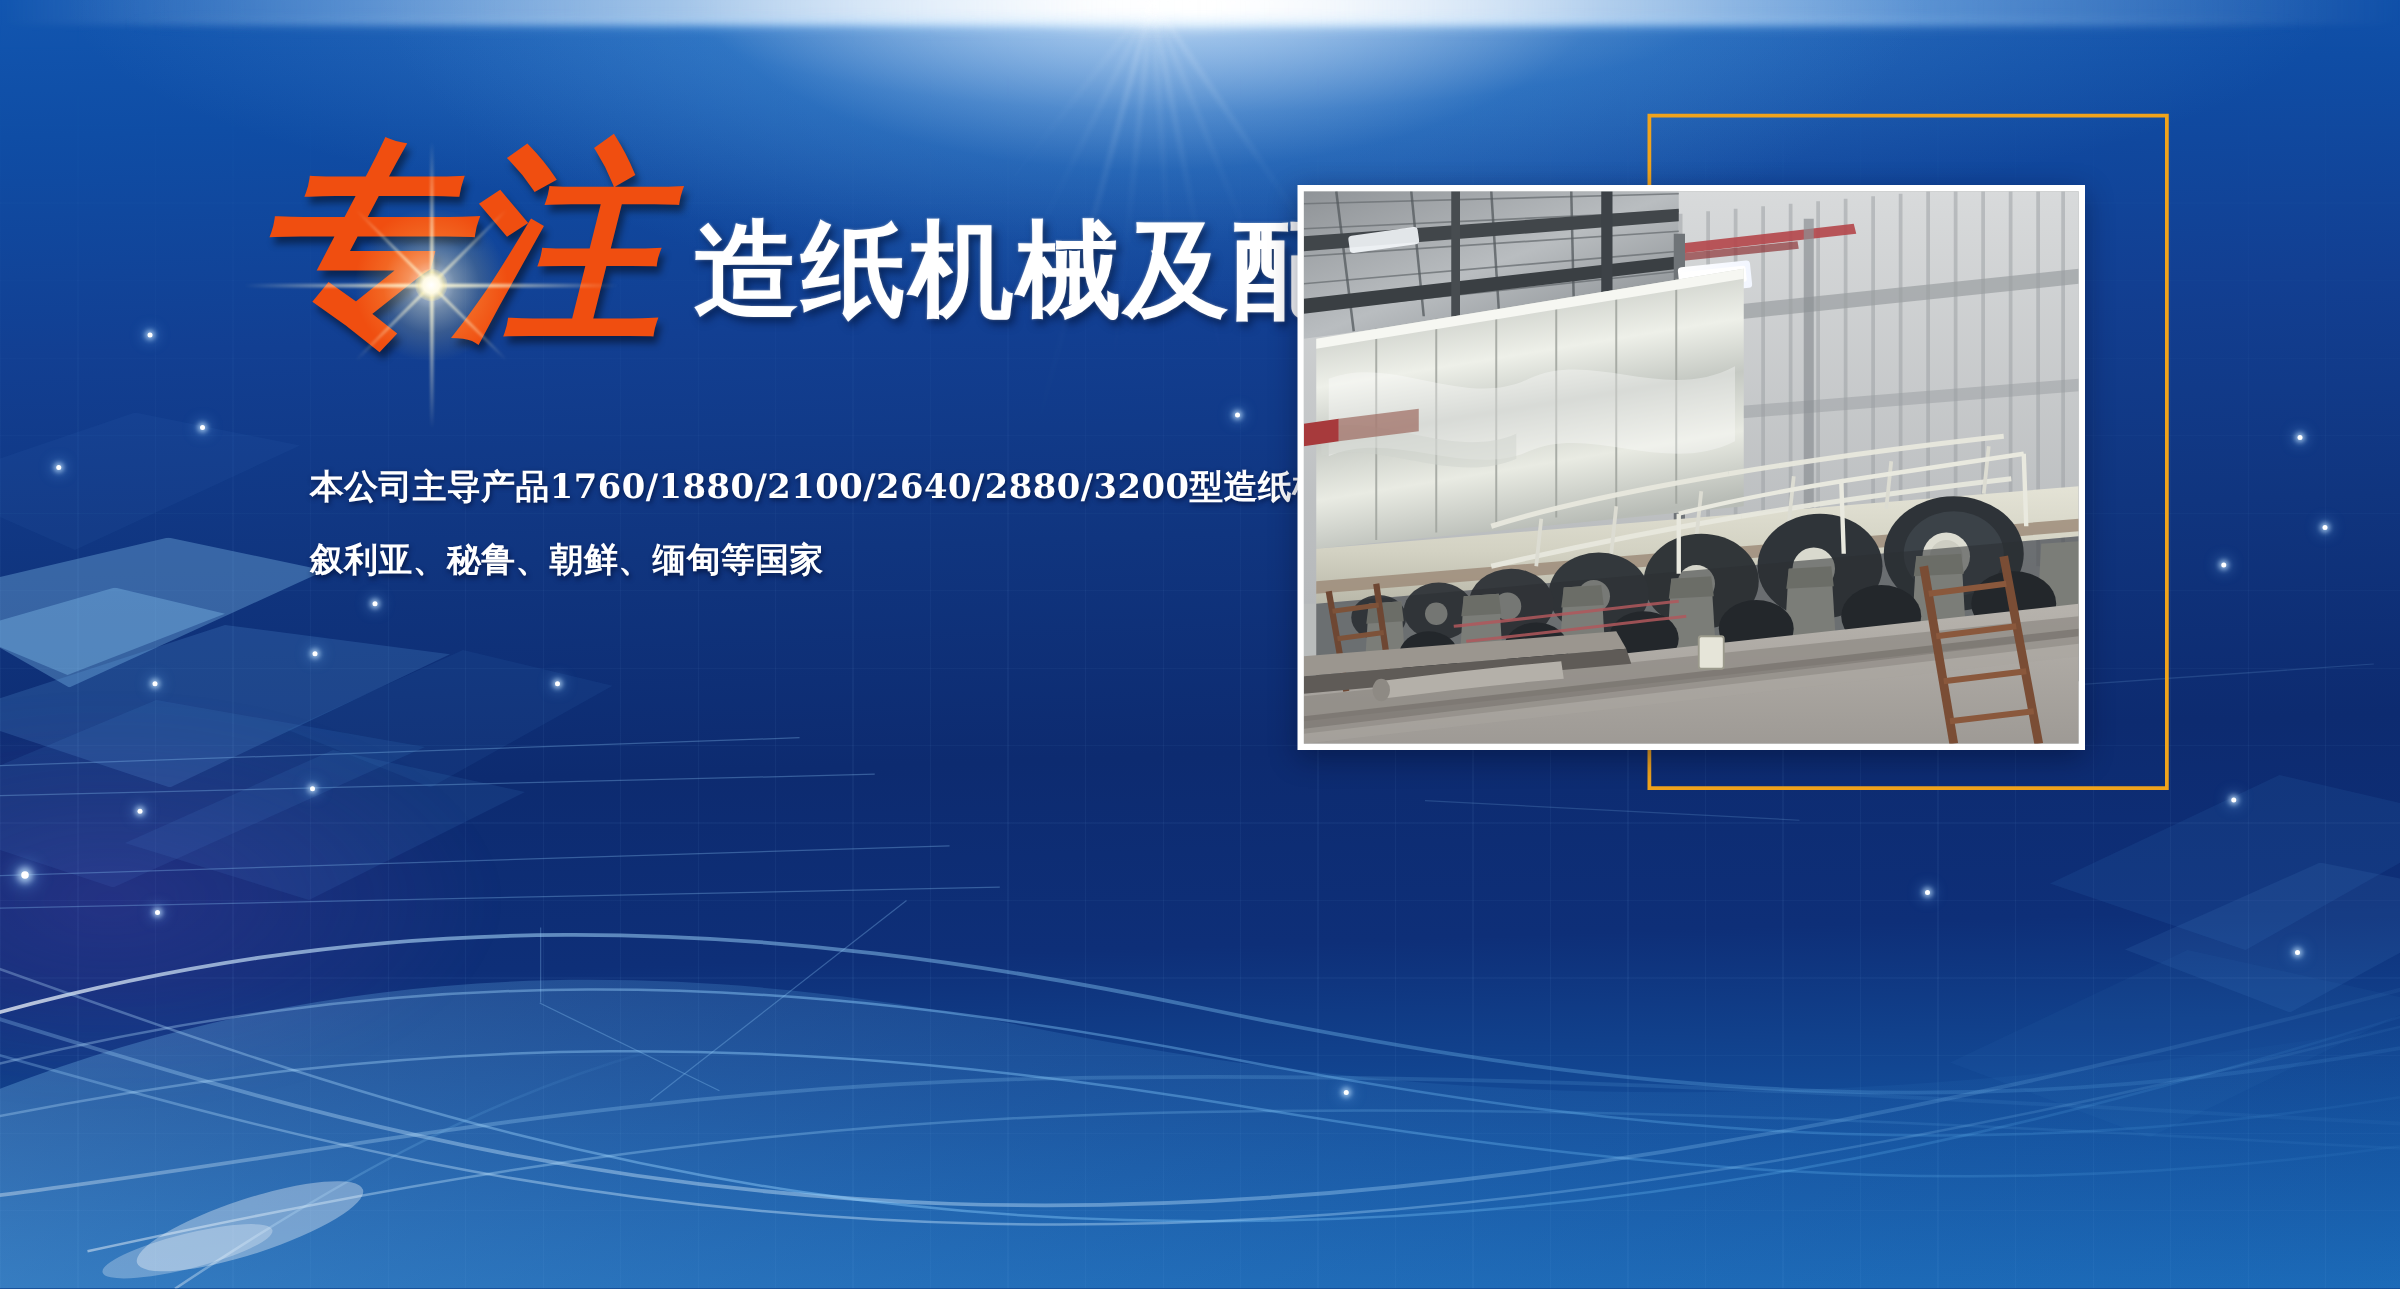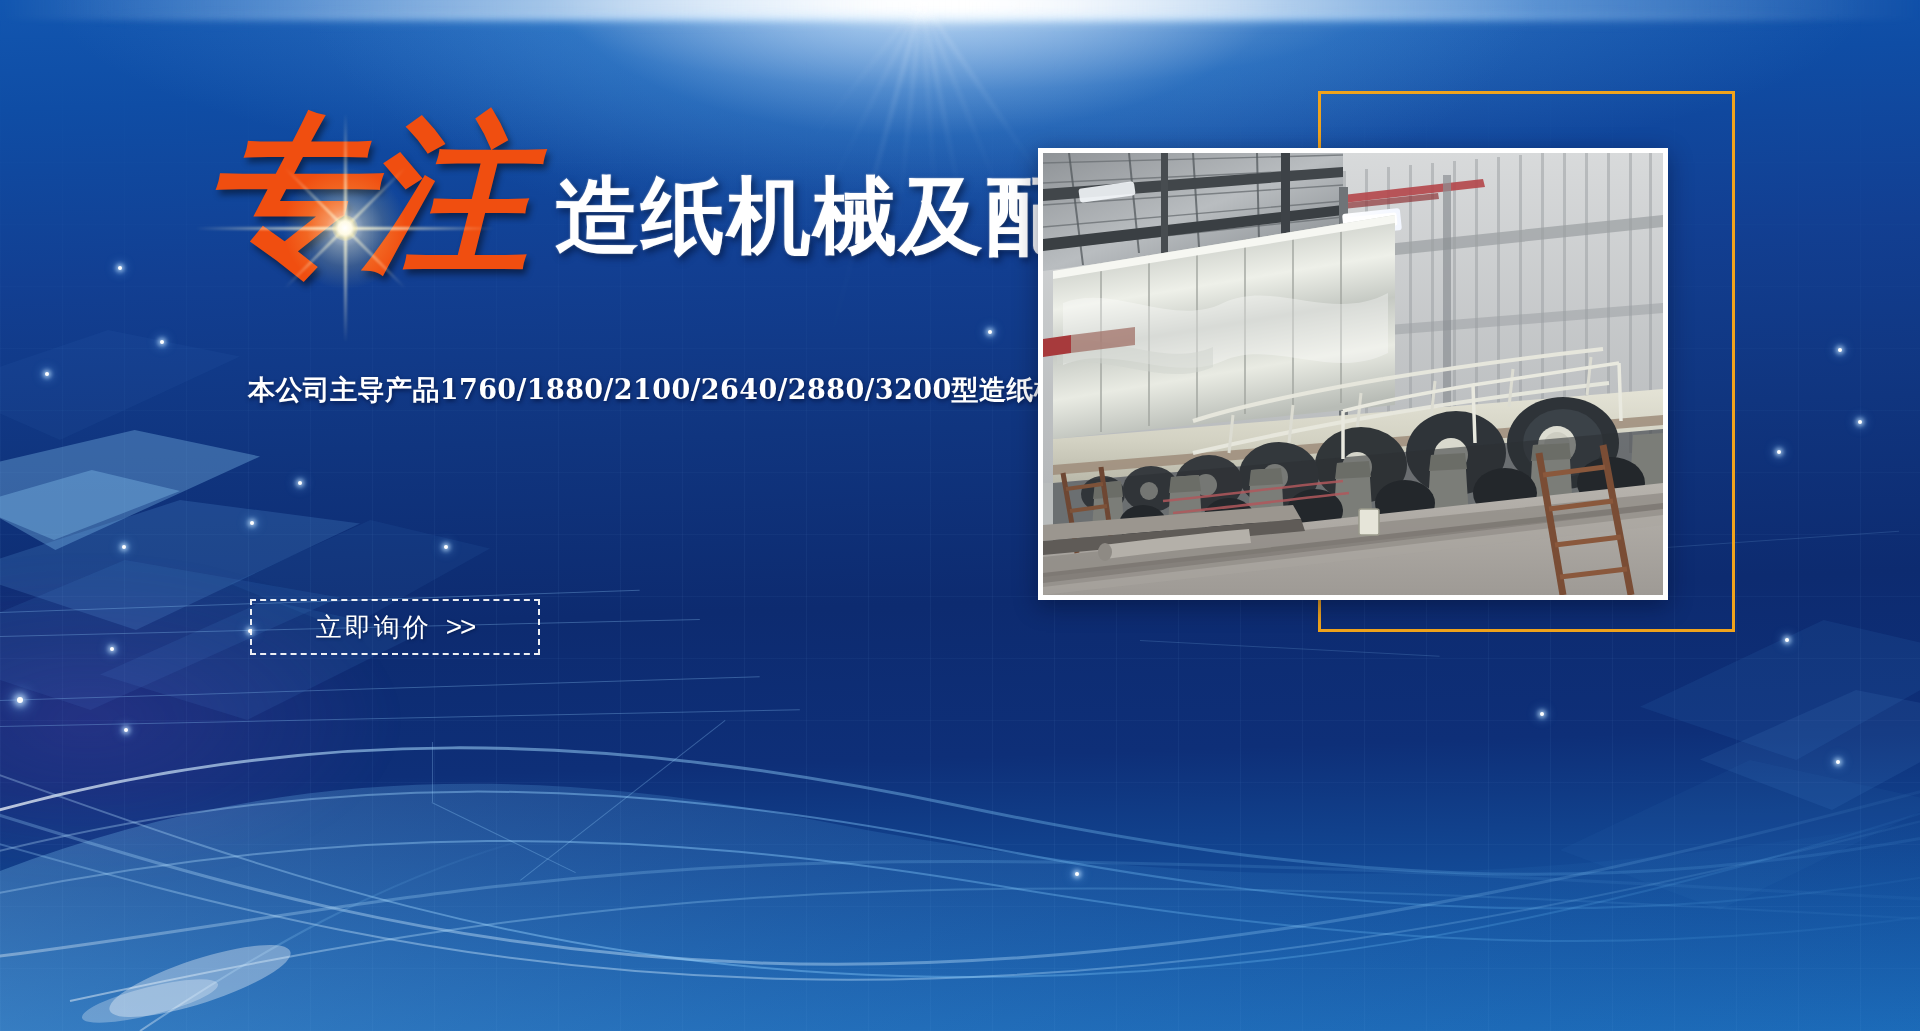--- a/index.html
+++ b/index.html
@@ -292,26 +292,23 @@
       <div class="halo"></div>
       <div class="spike h"></div>
       <div class="spike v"></div>
       <div class="spike d1"></div>
       <div class="spike d2"></div>
       <div class="core"></div>
     </div>
 
     <div id="body-copy">
       <div class="body-line">本公司主导产品1760/1880/2100/2640/2880/3200型造纸机</div>
+      <div class="body-line">叙利亚、秘鲁、朝鲜、缅甸等国家</div>
     </div>
 
-    <div id="cta-button">
-      <span id="cta-label">立即询价</span>
-      <span id="cta-arrow">&gt;&gt;</span>
-    </div>
 
     <div id="photo-frame-outline"></div>
 
     <div id="photo-card">
       <div id="photo">
         <svg viewBox="0 0 620 442" preserveAspectRatio="none">
           <defs>
             <linearGradient id="wallg" x1="0" y1="0" x2="0" y2="1">
               <stop offset="0%" stop-color="#d8dadb"></stop>
               <stop offset="100%" stop-color="#b5b8ba"></stop>

